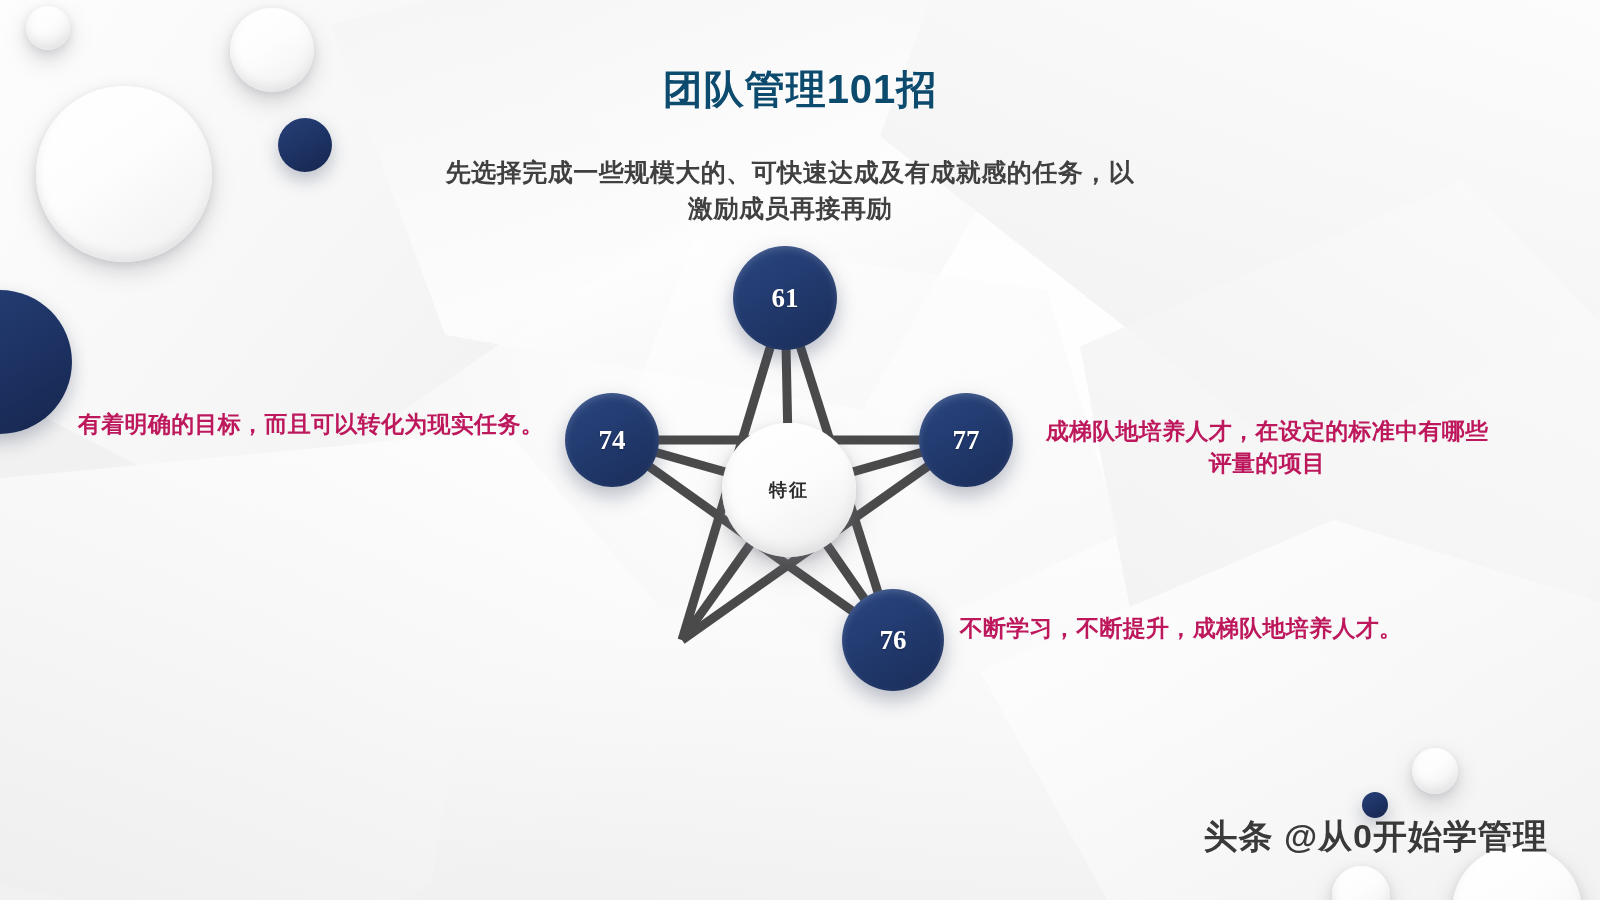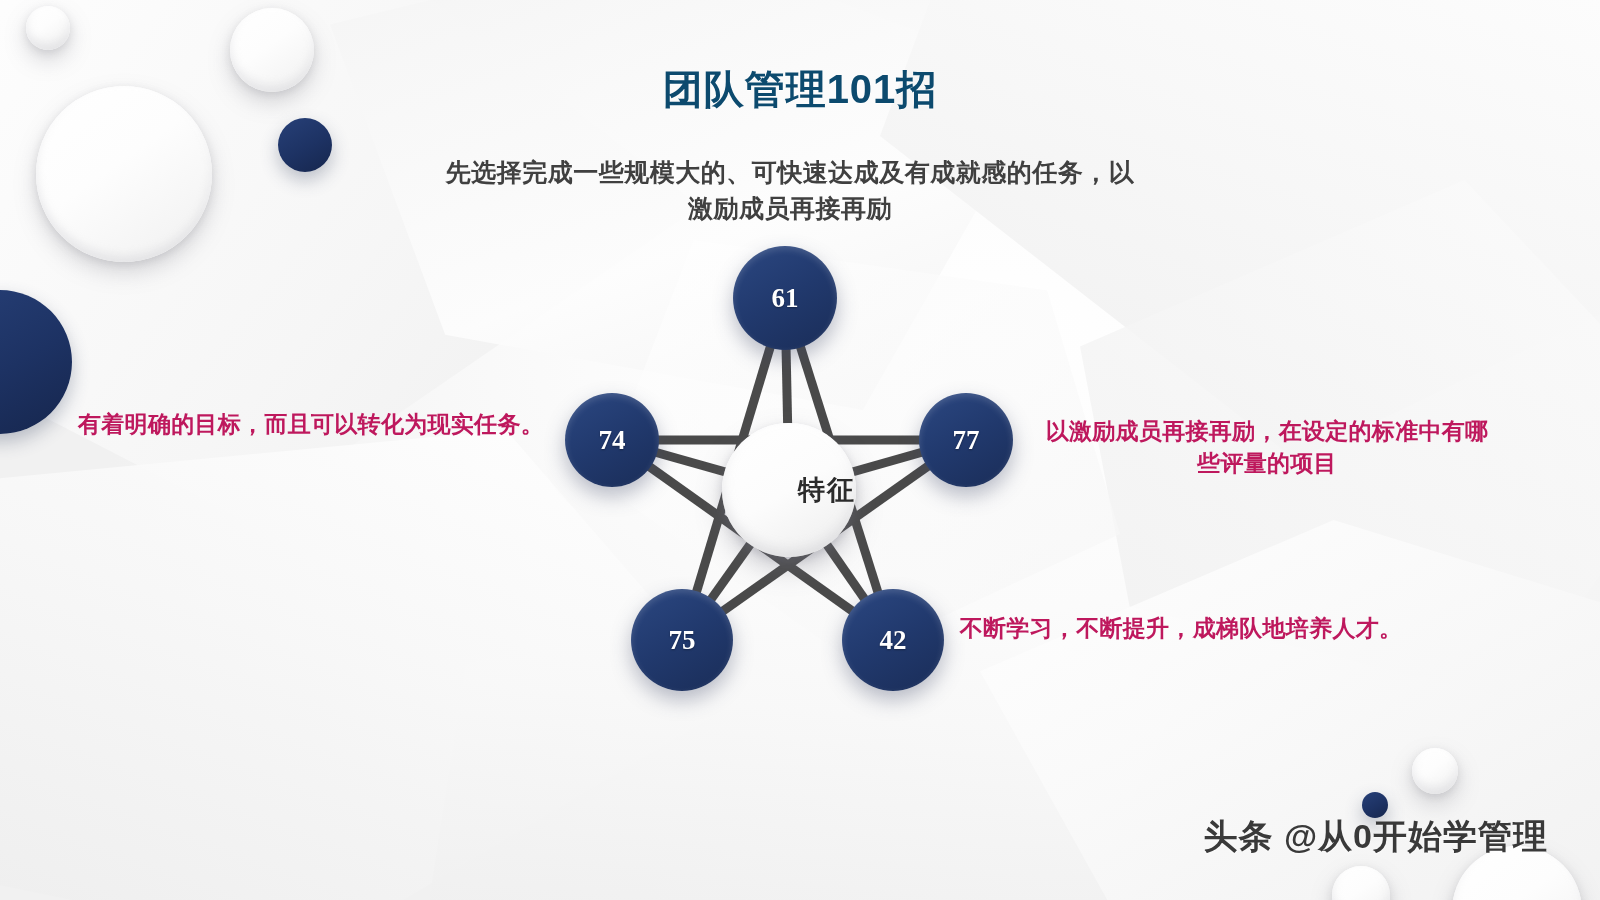--- a/index.html
+++ b/index.html
@@ -119,29 +119,29 @@
     box-shadow:
       0 9px 20px rgba(60,70,100,0.35),
       inset 0 3px 7px rgba(255,255,255,0.16);
     text-shadow: 0 1px 2px rgba(0,0,0,0.35);
   }
   .hub {
     position: absolute;
     border-radius: 50%;
     display: flex;
     align-items: center;
-    justify-content: flex-end;
+    justify-content: center;
     background: linear-gradient(150deg, #ffffff 0%, #fcfcfc 50%, #ececec 100%);
     box-shadow:
       0 12px 26px rgba(110,110,125,0.34),
       0 4px 9px rgba(110,110,125,0.22),
       inset 0 -7px 12px rgba(195,195,200,0.38),
       inset 0 5px 9px rgba(255,255,255,0.95);
     color: #2b2b2b;
-    font-size: 27px;
+    font-size: 18px;
     font-weight: bold;
     letter-spacing: 2px;
   }
 
   
   .caption {
     position: absolute;
     font-size: 23px;
     font-weight: bold;
     line-height: 1.4;
@@ -219,30 +219,27 @@
 
     <div class="node" style="left:193px; top:6px; width:104px; height:104px;">
       <span>61</span>
     </div>
     <div class="node" style="left:25px; top:153px; width:94px; height:94px;">
       <span>74</span>
     </div>
     <div class="node" style="left:379px; top:153px; width:94px; height:94px;">
       <span>77</span>
     </div>
-    <div class="node" style="left:91px; top:349px; width:102px; height:102px;">
-      <span>75</span>
-    </div>
     <div class="node" style="left:302px; top:349px; width:102px; height:102px;">
-      <span>42</span>
+      <span>76</span>
     </div>
   </div>
 
   <div class="caption cap-left" style="left:72px; top:408px; width:478px;">有着明确的目标，而且可以转化为现实任务。</div>
 
 
-  <div class="caption cap-right" style="left:1042px; top:415px; width:450px;">以激励成员再接再励，在设定的标准中有哪些评量的项目</div>
+  <div class="caption cap-right" style="left:1042px; top:415px; width:450px;">成梯队地培养人才，在设定的标准中有哪些评量的项目</div>
 
   <div class="caption cap-right" style="left:946px; top:612px; width:470px;">不断学习，不断提升，成梯队地培养人才。</div>
 
   <div class="watermark">头条 @从0开始学管理</div>
 
 </div>
 
 </body></html>

